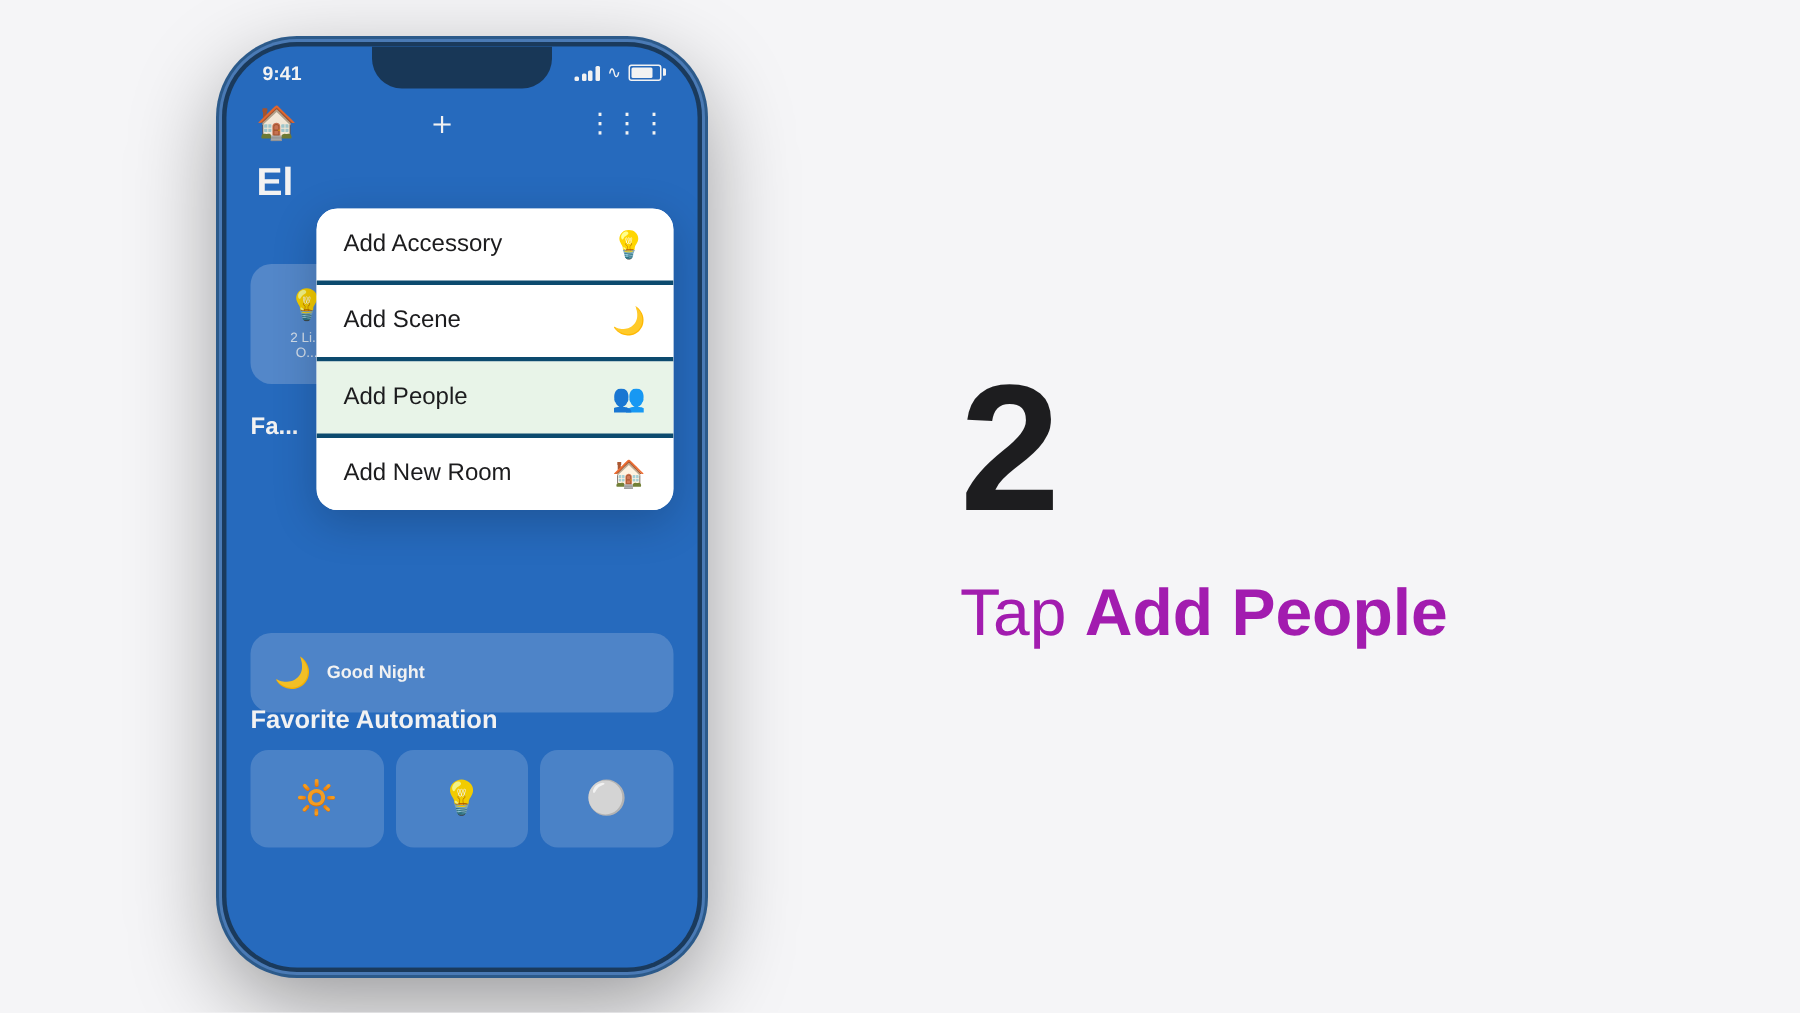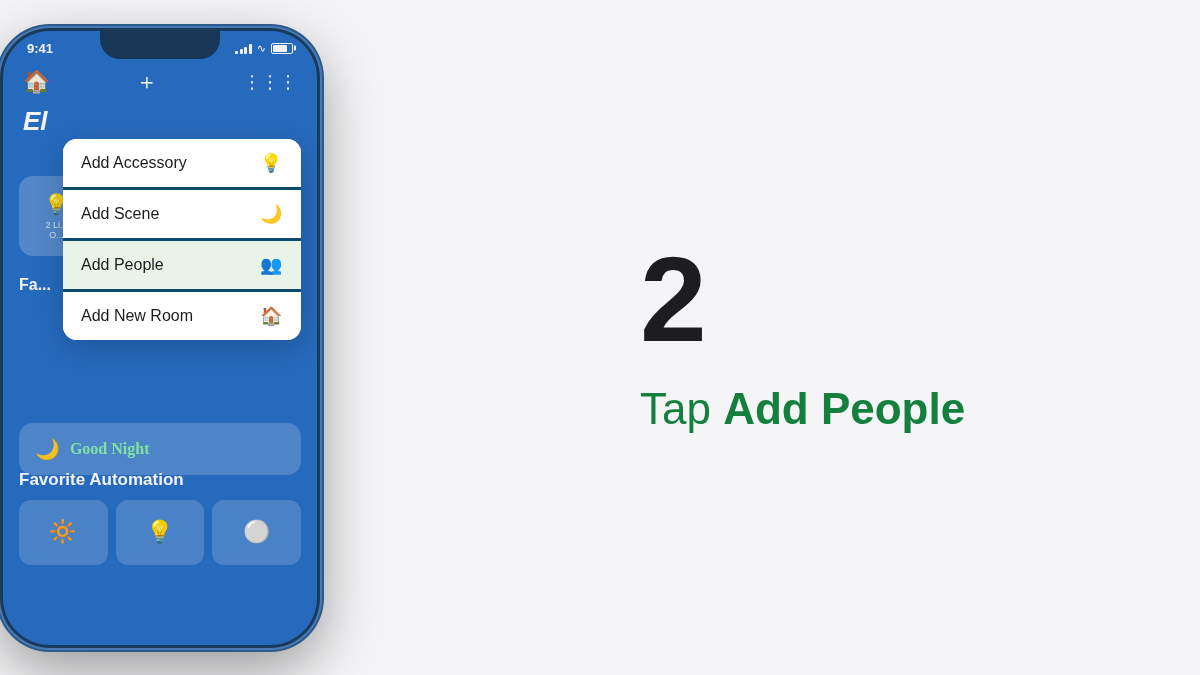--- a/index.html
+++ b/index.html
@@ -12,21 +12,23 @@
       display: flex;
       align-items: center;
       overflow: hidden;
     }
 
     .left-panel {
       width: 580px;
       height: 641px;
       display: flex;
       align-items: center;
+      justify-content: center;
       position: relative;
+      padding-left: 36px;
     }
 
     .right-panel {
       flex: 1;
       display: flex;
       flex-direction: column;
       justify-content: center;
       padding: 40px 60px;
     }
 
@@ -34,21 +36,21 @@
       font-size: 120px;
       font-weight: 700;
       color: #1d1d1f;
       line-height: 1;
       margin-bottom: 24px;
     }
 
     .instruction {
       font-size: 44px;
       font-weight: 400;
-      color: #15803d;
+      color: #a21caf;
       line-height: 1.2;
     }
 
     .instruction strong {
       font-weight: 700;
     }
 
     
     .phone {
       width: 320px;
@@ -188,21 +190,20 @@
 
     
     .home-title {
       position: absolute;
       top: 75px;
       left: 20px;
       font-size: 26px;
       font-weight: 700;
       color: white;
       z-index: 8;
-      font-style: italic;
     }
 
     
     .dropdown-menu {
       position: absolute;
       top: 108px;
       left: 60px;
       right: 16px;
       background: white;
       border-radius: 14px;
@@ -252,24 +253,23 @@
       align-items: center;
       gap: 10px;
       z-index: 5;
     }
 
     .scene-icon {
       font-size: 20px;
     }
 
     .scene-label {
-      font-size: 16px;
+      font-size: 12px;
       font-weight: 600;
-      color: #86efac;
-      font-family: Liberation Serif, serif;
+      color: #ffffff;
     }
 
     
     .favorites-section {
       position: absolute;
       bottom: 80px;
       left: 16px;
       right: 16px;
       z-index: 5;
     }

